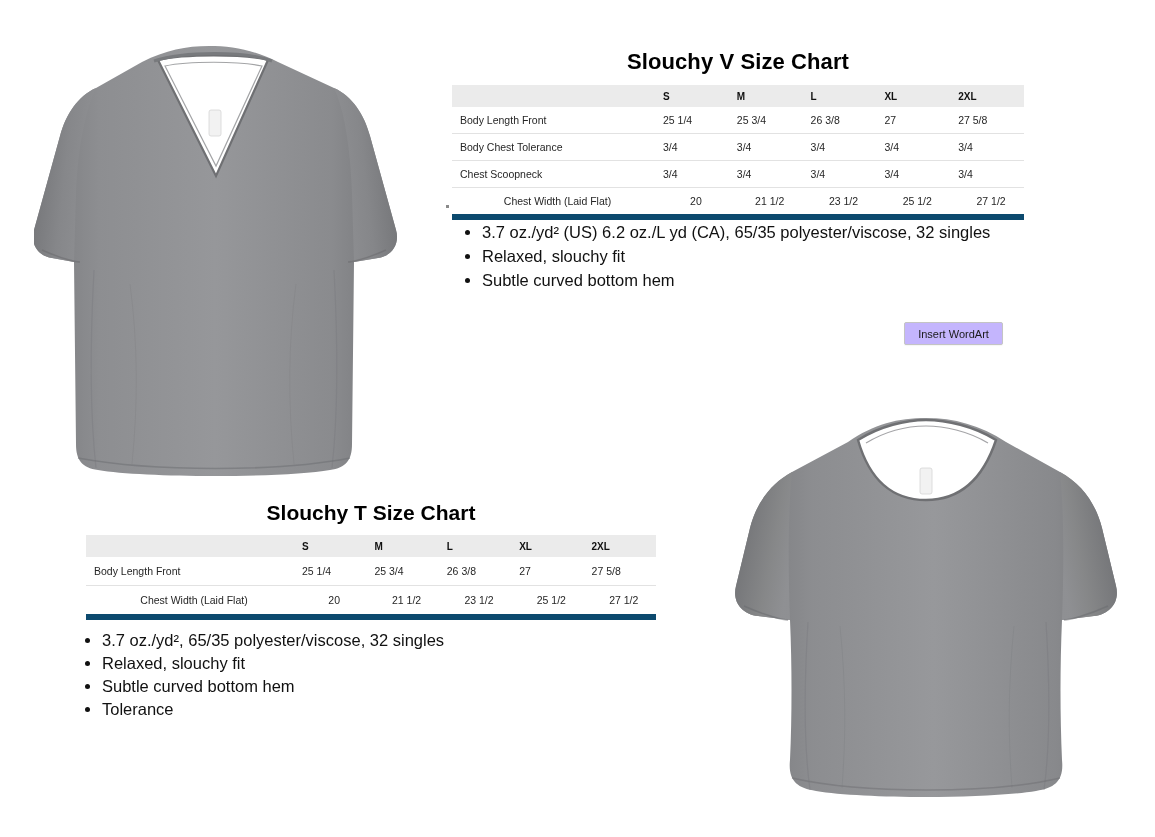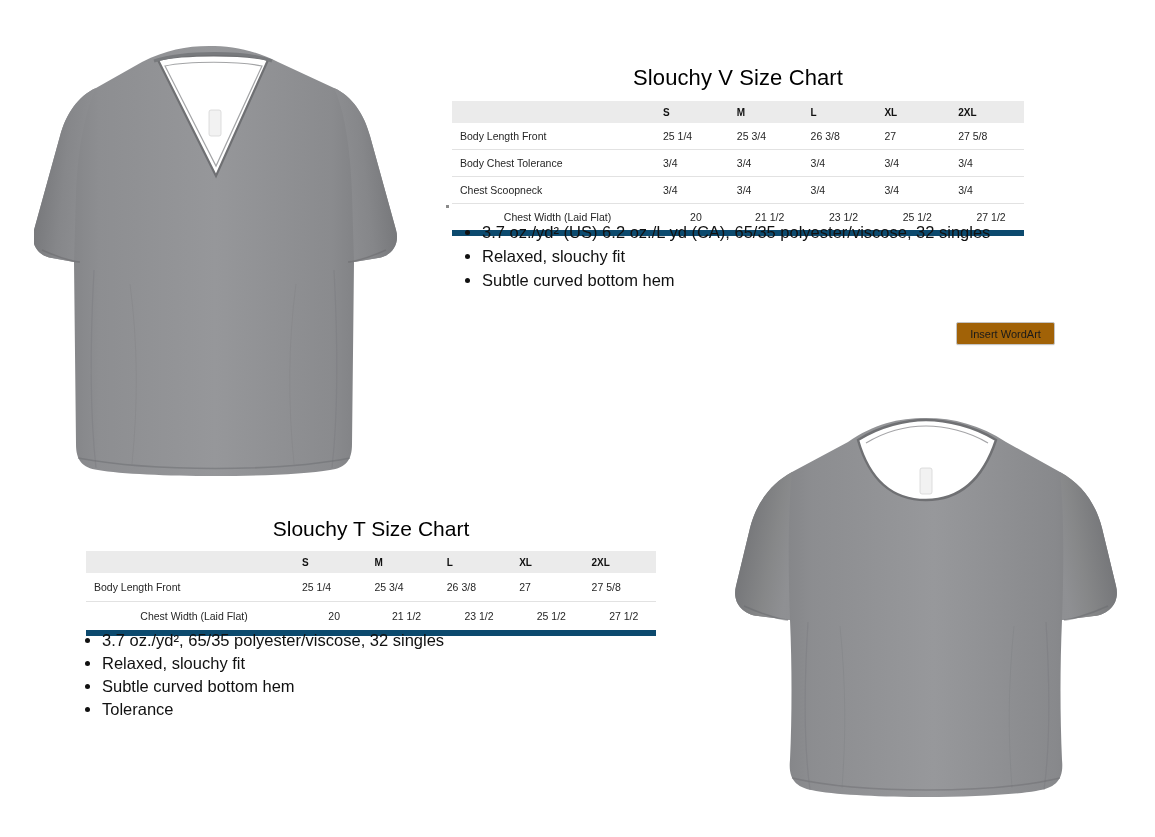--- a/index.html
+++ b/index.html
@@ -20,23 +20,23 @@
   .shirt-wrap {
     position: absolute;
   }
   .shirt-svg { display: block; }
 
   
   .chart-block { position: absolute; }
 
   .chart-title {
     text-align: center;
-    font-weight: normal;
+    font-weight: bold;
     color: #000;
-    margin: 17px 0 10px 0;
+    margin: 1px 0 10px 0;
   }
   .chart-title.v {
     font-size: 22px;
     letter-spacing: 0.1px;
   }
   .chart-title.t {
     font-size: 21px;
   }
 
   table.size-table {
@@ -92,25 +92,25 @@
     margin: 0 0 1px 0;
   }
   #features-v { position: absolute; font-size: 16.5px; color: #111; }
   #features-v li { margin-bottom: 2px; }
   #features-t { position: absolute; font-size: 16.5px; color: #111; }
   #features-t li { margin-bottom: 1px; }
 
   
   #wordart-button {
     position: absolute;
-    left: 956px;
+    left: 904px;
     top: 322px;
     width: 97px;
     height: 21px;
-    background: #a16207;
+    background: #c4b5fd;
     border: 1px solid #c4c4c4;
     border-radius: 2px;
     font-size: 11px;
     color: #1a1a1a;
     display: flex;
     align-items: center;
     justify-content: center;
     cursor: pointer;
     box-shadow: 0 1px 1px rgba(0,0,0,0.04);
   }

